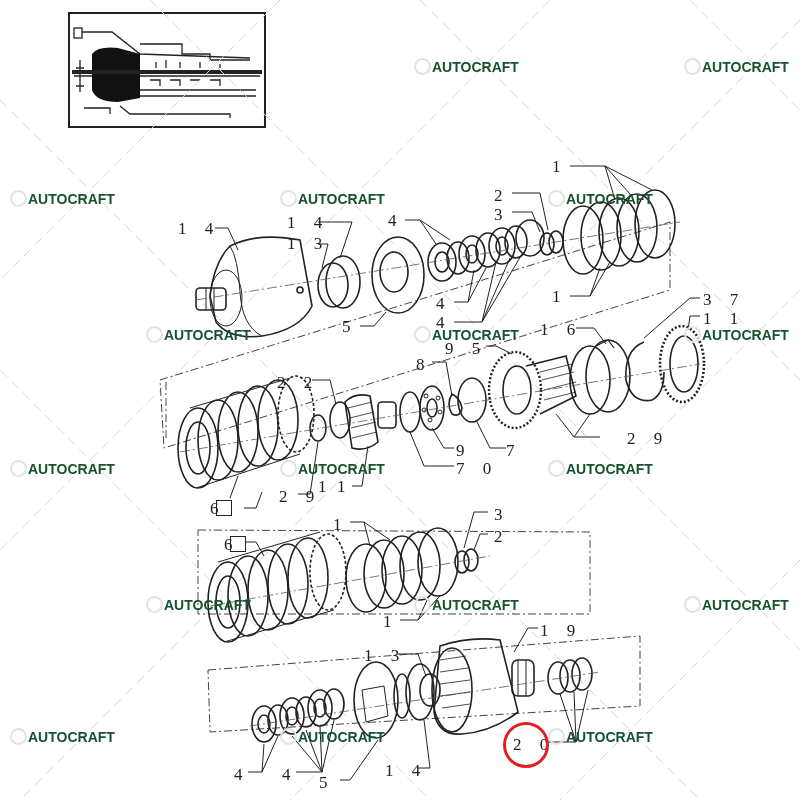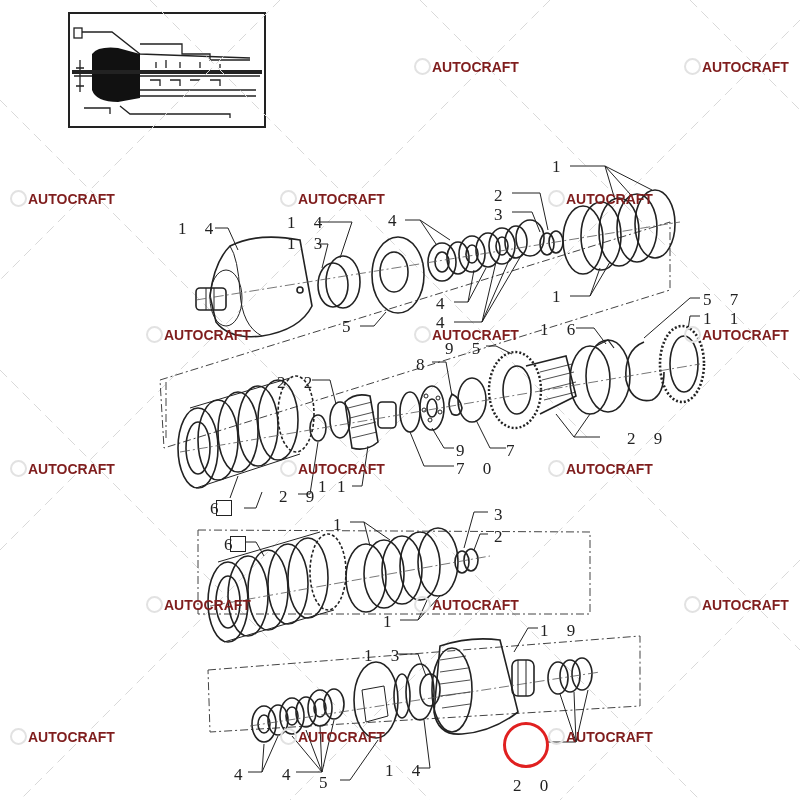--- a/index.html
+++ b/index.html
@@ -2,21 +2,21 @@
 <html><head>
 <meta charset="utf-8">
 <style>
   html, body { margin: 0; padding: 0; background: #ffffff; }
   body { width: 800px; height: 800px; position: relative; overflow: hidden;
          font-family: "Liberation Serif", "DejaVu Serif", serif; }
   #diagram { position: absolute; left: 0; top: 0; width: 800px; height: 800px; }
   .callout { position: absolute; font-size: 17px; color: #222; letter-spacing: 7px;
              line-height: 1; white-space: nowrap; cursor: pointer; }
   .watermark { position: absolute; font-family: "Liberation Sans", sans-serif;
-               font-size: 14px; font-weight: bold; color: #7f1d1d; letter-spacing: 0px;
+               font-size: 14px; font-weight: bold; color: #14532d; letter-spacing: 0px;
                white-space: nowrap; }
   .watermark .ring { display: inline-block; width: 13px; height: 13px; border: 2px solid #e2e2e2;
                      border-radius: 50%; vertical-align: -3px; margin-right: 1px; }
   .highlight { position: absolute; border: 3px solid #e02020; border-radius: 50%; box-sizing: border-box; }
   .inset { position: absolute; left: 68px; top: 12px; width: 198px; height: 116px;
            border: 2px solid #222; background: #fff; box-sizing: border-box; }
   .boxref { position: absolute; width: 14px; height: 14px; border: 1px solid #222; background:#fff; }
 </style>
 </head>
 <body>
@@ -261,21 +261,21 @@
   <div id="callouts">
       <span class="callout" style="left: 552px; top: 158px;">1</span>
       <span class="callout" style="left: 494px; top: 187px;">2</span>
       <span class="callout" style="left: 494px; top: 206px;">3</span>
       <span class="callout" style="left: 178px; top: 220px;">1 4</span>
       <span class="callout" style="left: 287px; top: 214px;">1 4</span>
       <span class="callout" style="left: 388px; top: 212px;">4</span>
       <span class="callout" style="left: 287px; top: 235px;">1 3</span>
       <span class="callout" style="left: 552px; top: 288px;">1</span>
       <span class="callout" style="left: 436px; top: 295px;">4</span>
-      <span class="callout" style="left: 703px; top: 291px;">5 7</span>
+      <span class="callout" style="left: 703px; top: 291px;">3 7</span>
       <span class="callout" style="left: 342px; top: 318px;">5</span>
       <span class="callout" style="left: 436px; top: 314px;">4</span>
       <span class="callout" style="left: 703px; top: 310px;">1 1</span>
       <span class="callout" style="left: 540px; top: 321px;">1 6</span>
       <span class="callout" style="left: 445px; top: 340px;">9 5</span>
       <span class="callout" style="left: 416px; top: 356px;">8</span>
       <span class="callout" style="left: 277px; top: 374px;">2 2</span>
       <span class="callout" style="left: 627px; top: 430px;">2 9</span>
       <span class="callout" style="left: 456px; top: 442px;">9</span>
       <span class="callout" style="left: 506px; top: 442px;">7</span>
@@ -284,21 +284,21 @@
       <span class="callout" style="left: 337px; top: 478px;">1</span>
       <span class="callout" style="left: 279px; top: 488px;">2 9</span>
       <span class="callout" style="left: 210px; top: 500px;">6</span>
       <span class="callout" style="left: 494px; top: 506px;">3</span>
       <span class="callout" style="left: 333px; top: 516px;">1</span>
       <span class="callout" style="left: 494px; top: 528px;">2</span>
       <span class="callout" style="left: 224px; top: 536px;">6</span>
       <span class="callout" style="left: 383px; top: 613px;">1</span>
       <span class="callout" style="left: 540px; top: 622px;">1 9</span>
       <span class="callout" style="left: 364px; top: 647px;">1 3</span>
-      <span class="callout" style="left: 513px; top: 736px; margin-top: 41px;">2 0</span>
+      <span class="callout" style="left: 513px; top: 736px;">2 0</span>
       <span class="callout" style="left: 234px; top: 766px;">4</span>
       <span class="callout" style="left: 282px; top: 766px;">4</span>
       <span class="callout" style="left: 385px; top: 762px;">1 4</span>
       <span class="callout" style="left: 319px; top: 774px;">5</span>
     </div>
 
   <div class="highlight" style="left:503px;top:722px;width:46px;height:46px;"></div>
 </div>
 
 </body></html>

